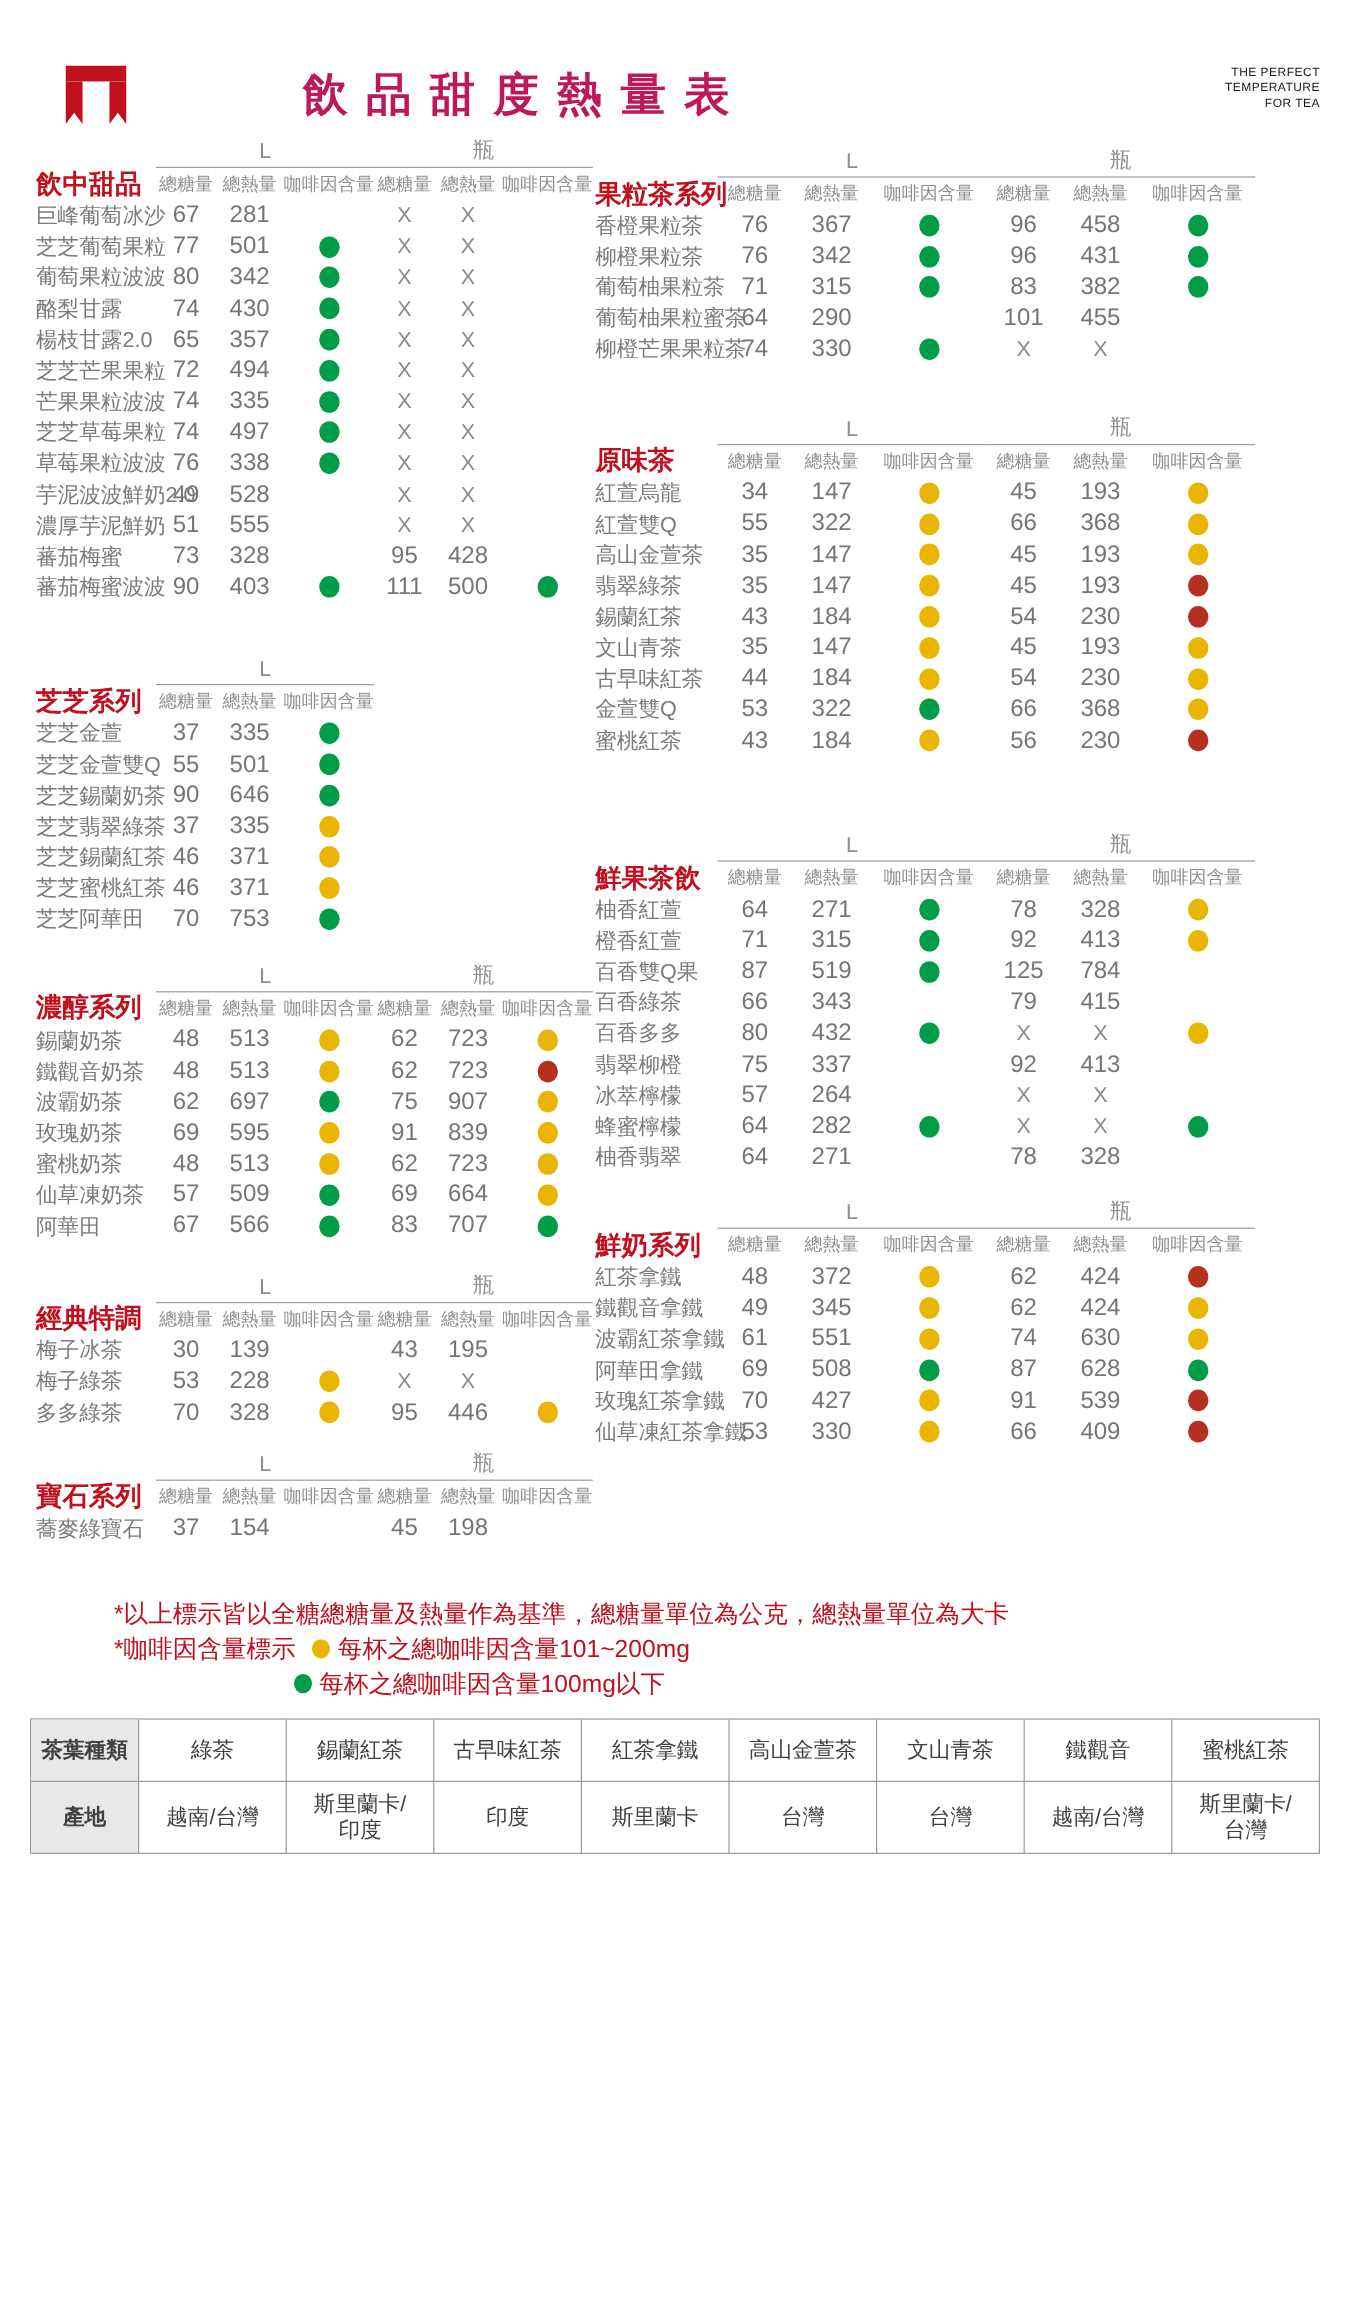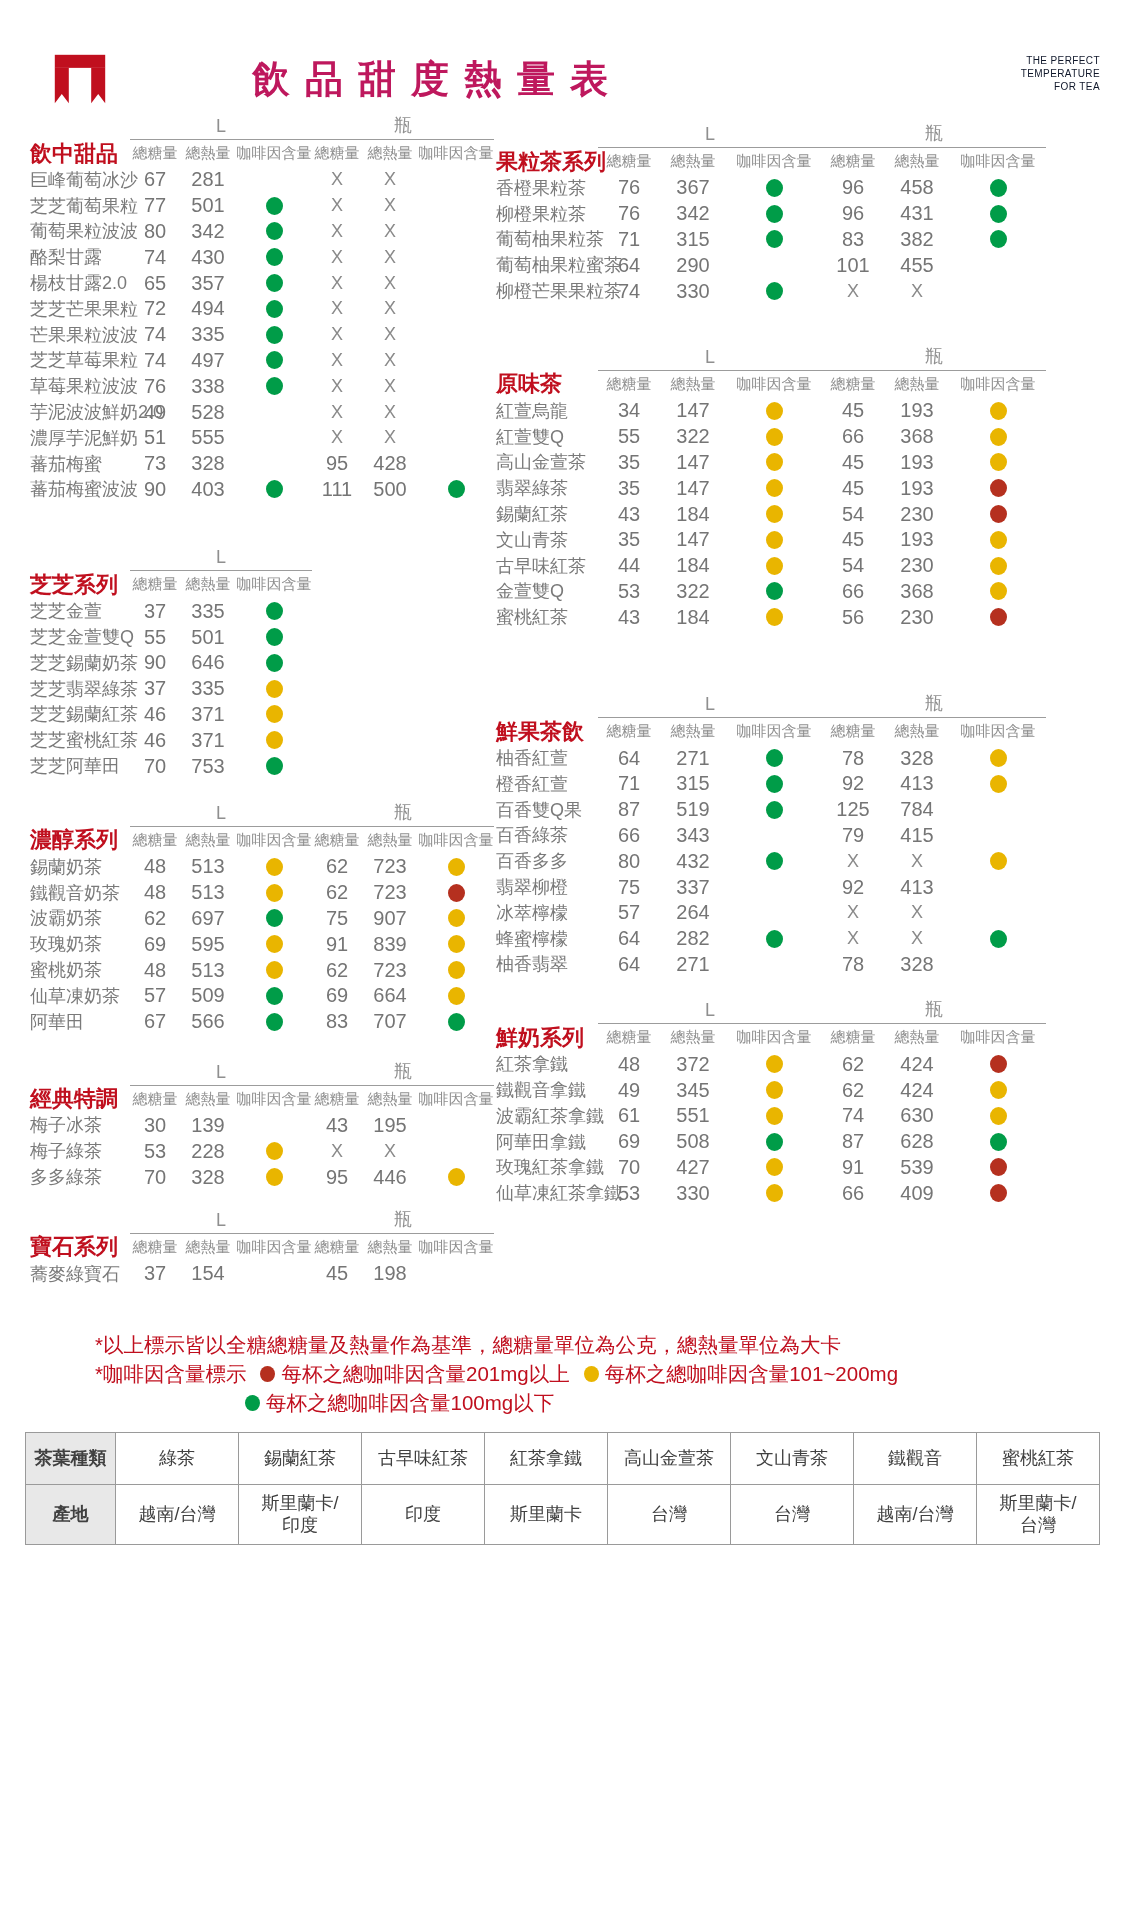--- a/index.html
+++ b/index.html
@@ -924,24 +924,20 @@
         </div>
       </div>
     </div>
 </div>
 
 <div class="notes">
   <div class="note-line">*以上標示皆以全糖總糖量及熱量作為基準，總糖量單位為公克，總熱量單位為大卡</div>
   <div class="legend-line">
     <span>*咖啡因含量標示</span>
     <span id="legend-row1" style="display:flex;align-items:center;">
-        <span class="leg-item">
-          <span class="dot" style="background: rgb(181, 48, 31);"></span>
-          <span>每杯之總咖啡因含量201mg以上</span>
-        </span>
         <span class="leg-item">
           <span class="dot" style="background: rgb(233, 181, 0);"></span>
           <span>每杯之總咖啡因含量101~200mg</span>
         </span>
       </span>
   </div>
   <div class="legend-line indent">
     <span id="legend-row2" style="display:flex;align-items:center;">
         <span class="leg-item" style="margin-left: 0px;">
           <span class="dot" style="background: rgb(0, 156, 72);"></span>

